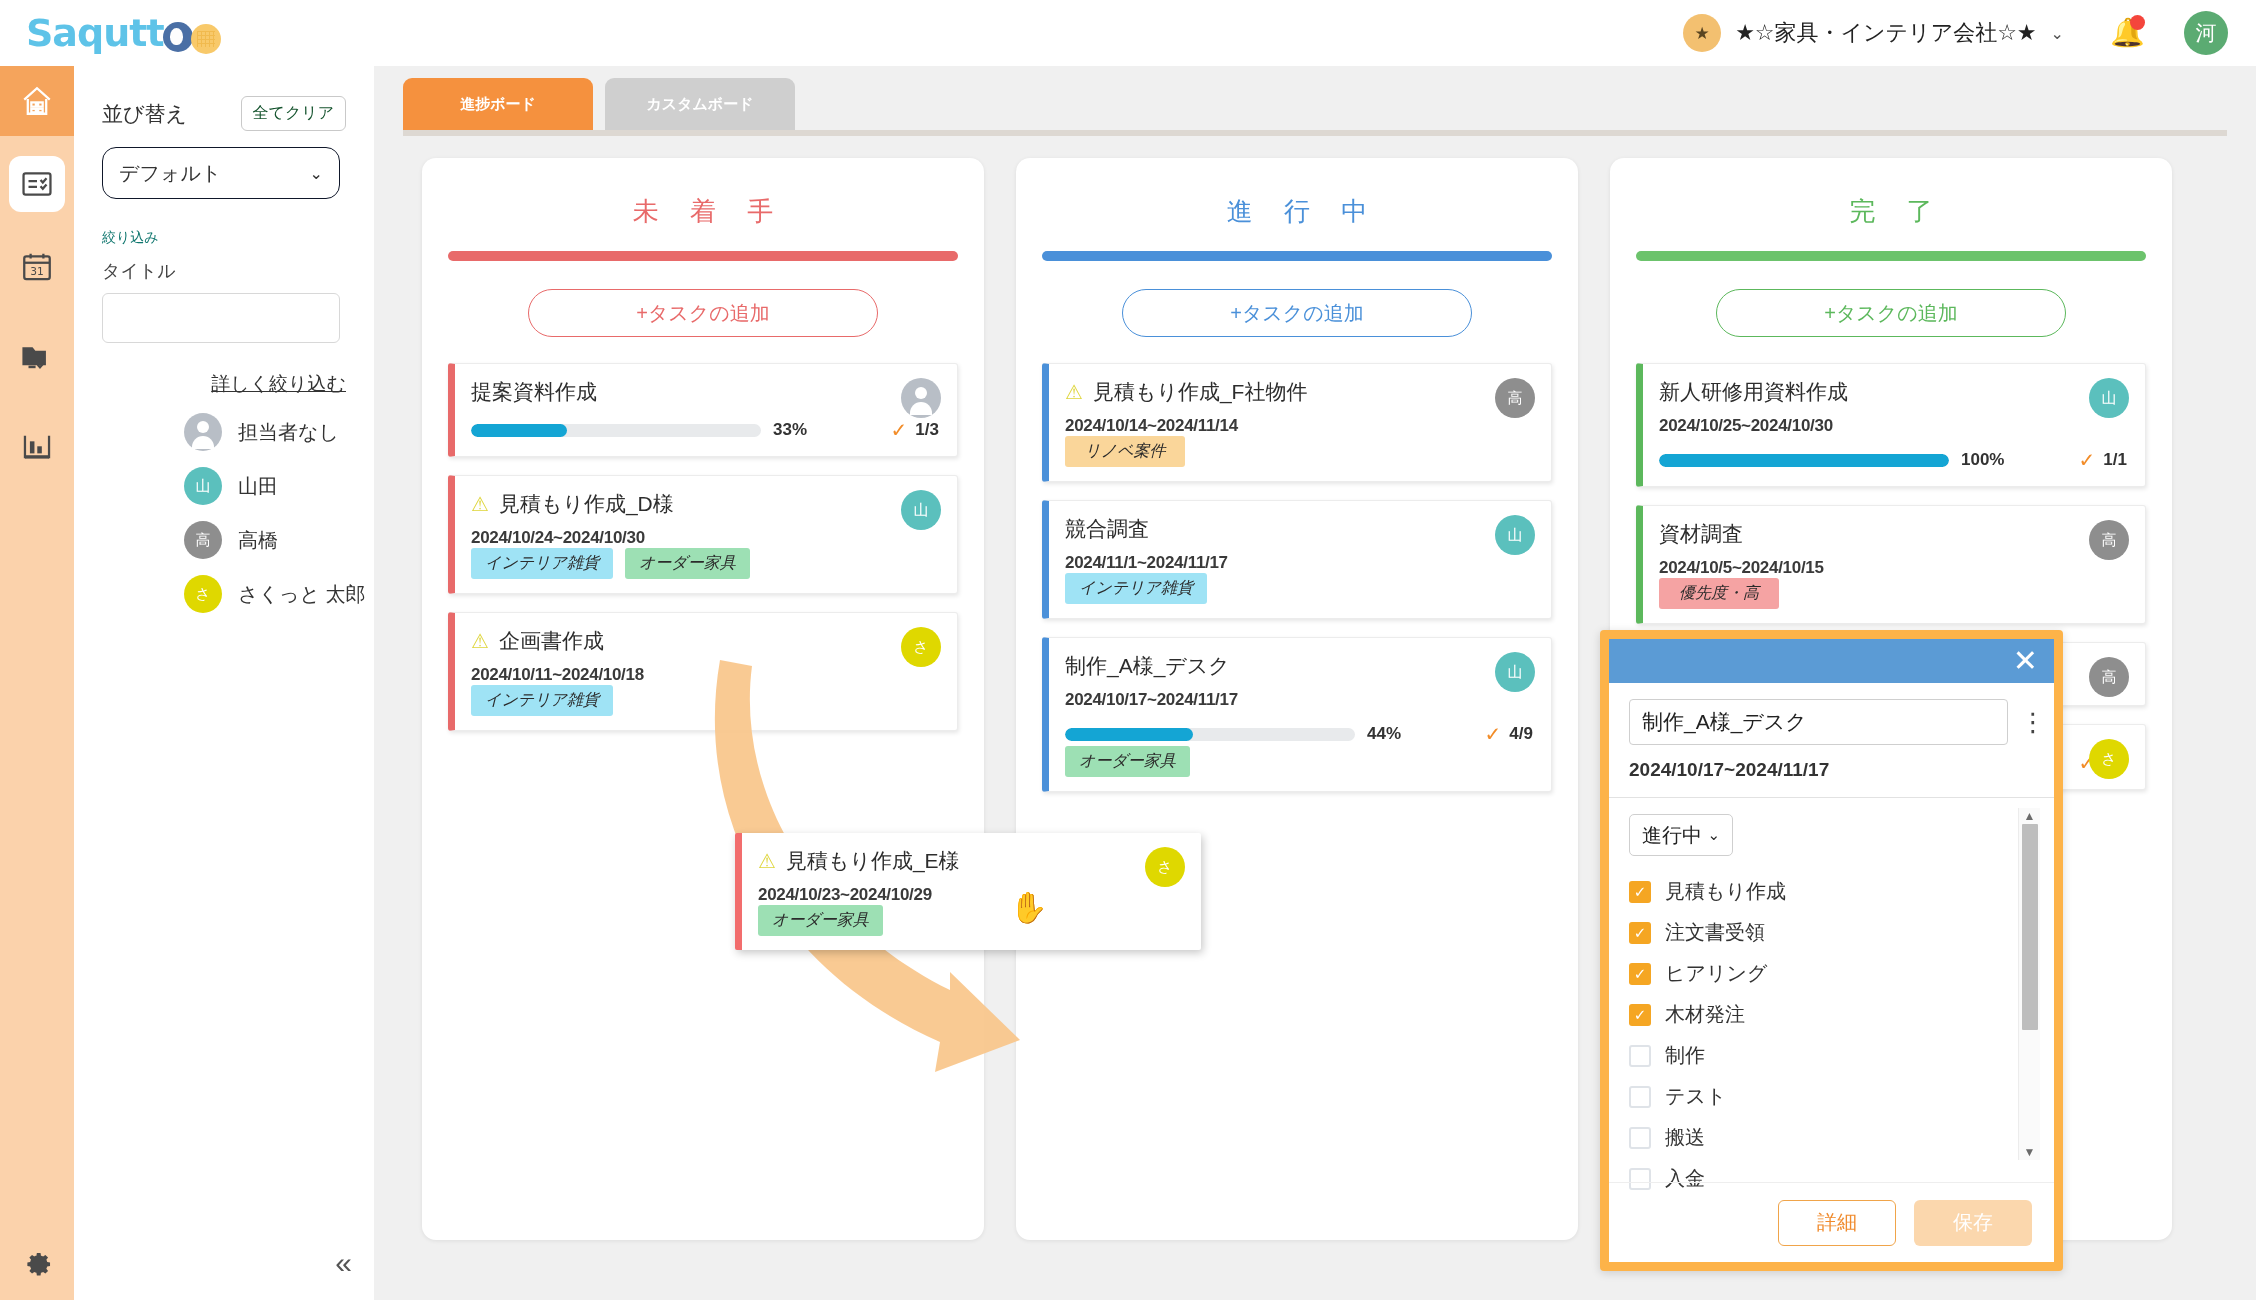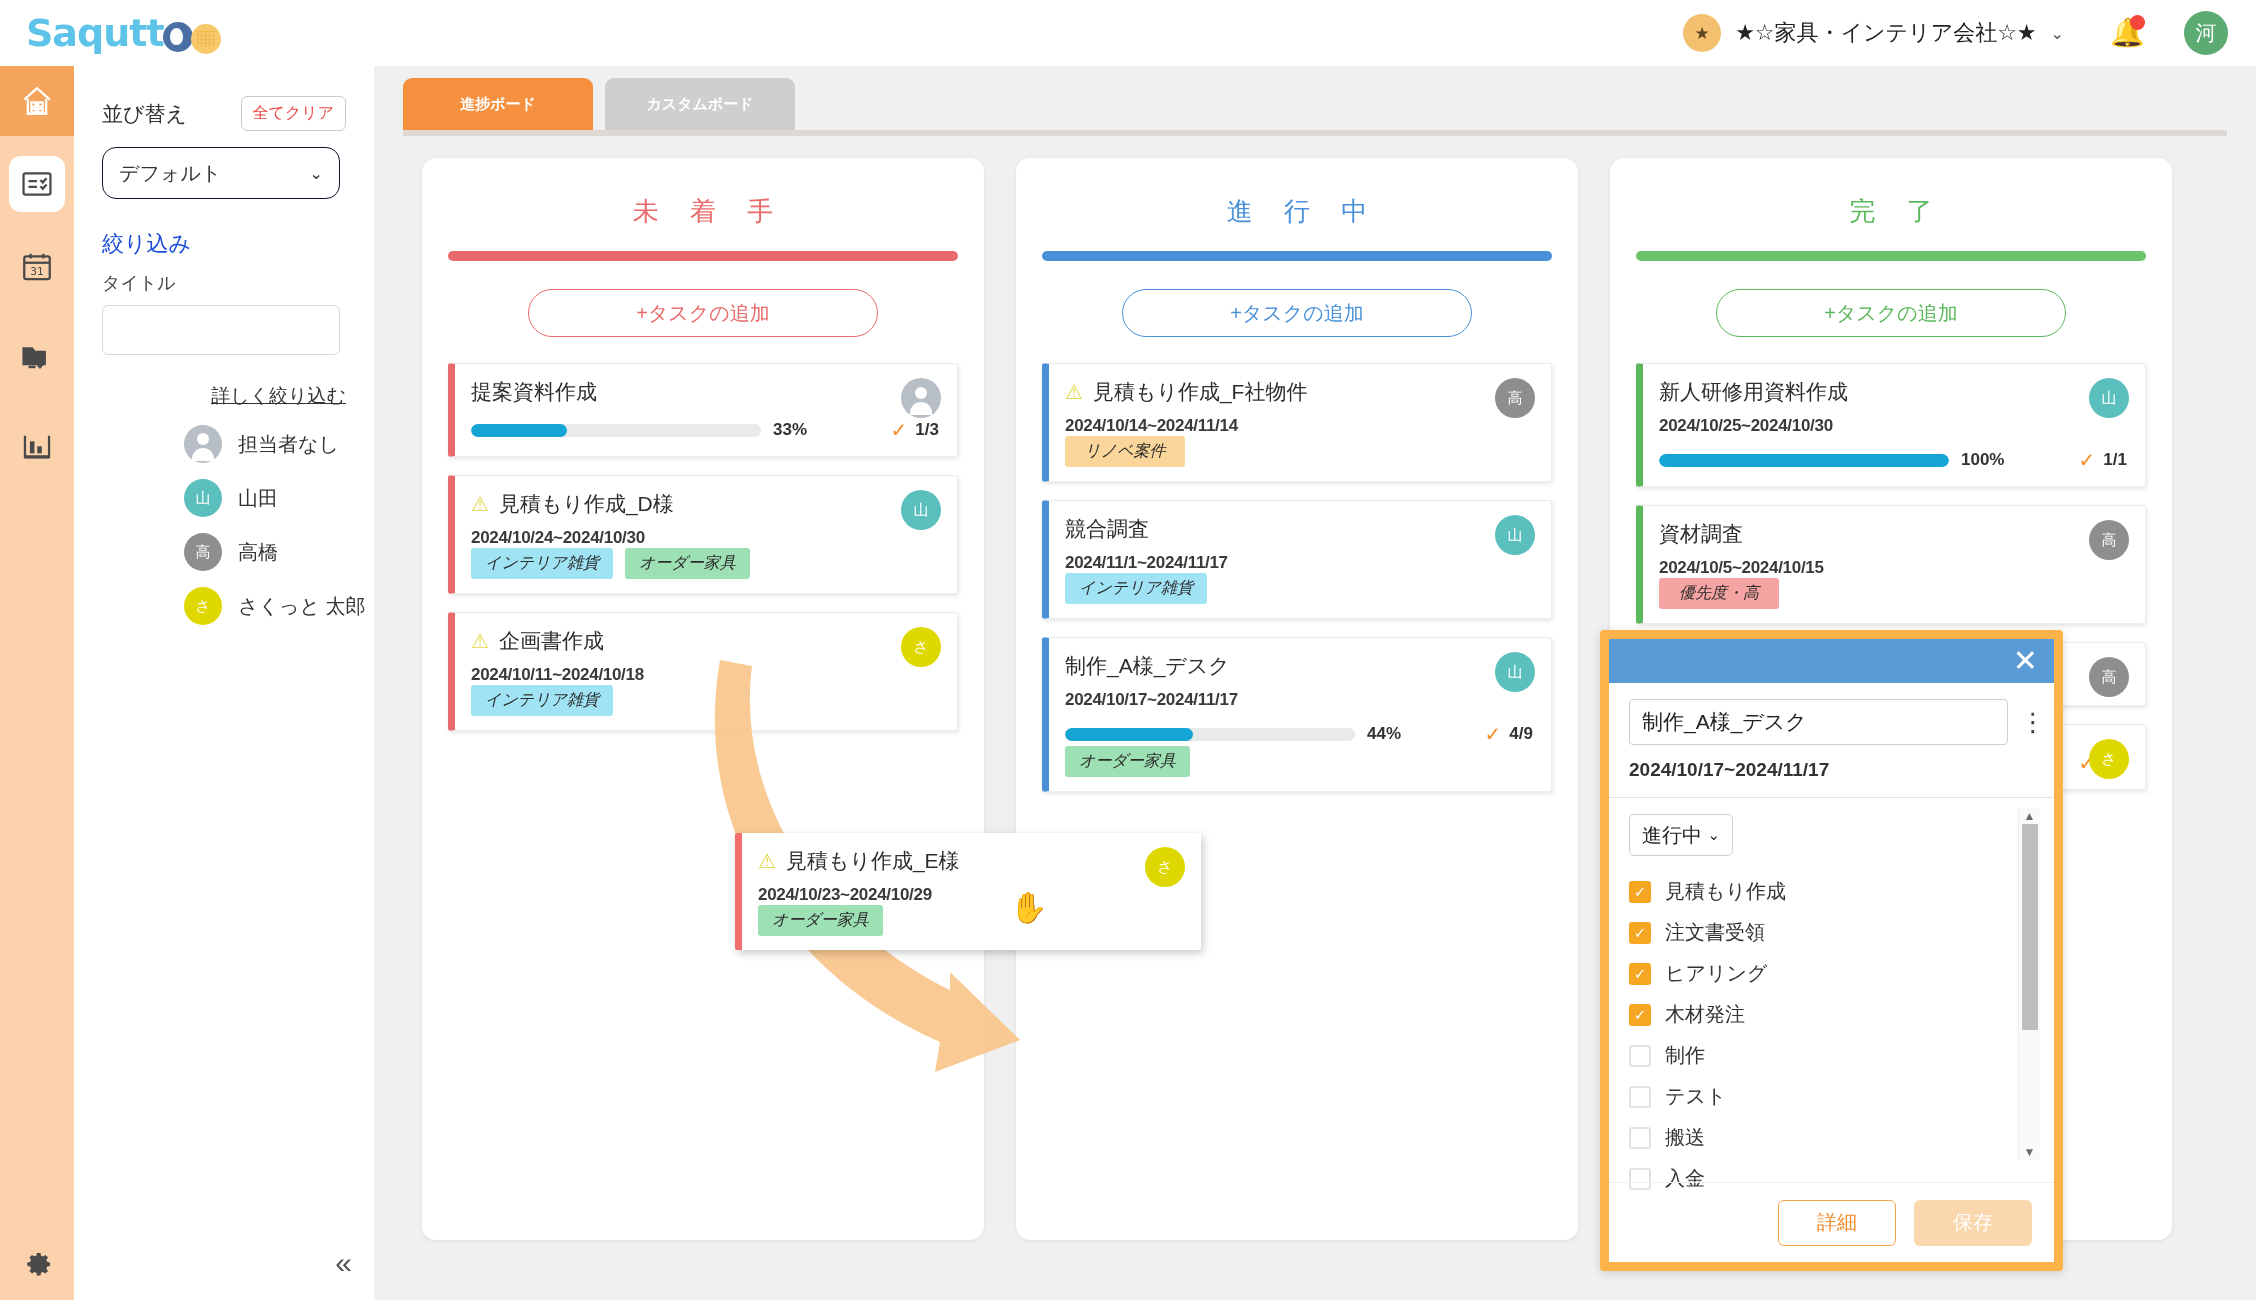--- a/index.html
+++ b/index.html
@@ -94,31 +94,31 @@
     position: absolute; left: 74px; top: 66px; width: 300px; height: 1234px;
     background: #ffffff; z-index: 20;
   }
   .sb-row1 {
     display: flex; align-items: center; justify-content: space-between;
     padding: 30px 28px 0 28px;
   }
   .sb-label { font-size: 21px; color: #333; }
   .sb-clear {
     border: 1px solid #c9c9c9; border-radius: 6px; background: #fff;
-    font-size: 16px; color: #ef4444; padding: 6px 11px; cursor: pointer;
+    font-size: 16px; color: #14532d; padding: 6px 11px; cursor: pointer;
     font-family: inherit;
   }
   .sb-select {
     margin: 16px 28px 0 28px; width: 238px; height: 52px;
     border: 1px solid #0f172a; border-radius: 14px; background: #fff;
     display: flex; align-items: center; padding: 0 16px; font-size: 20px;
     color: #333; cursor: pointer;
   }
   .sb-select .chev { margin-left: auto; font-size: 16px; color: #333; }
-  .sb-h2 { font-size: 22px; color: #1d4ed8; padding: 30px 28px 0 28px; }
+  .sb-h2 { font-size: 14px; color: #0f766e; padding: 30px 28px 0 28px; }
   .sb-sub { font-size: 18px; color: #444; padding: 12px 28px 0 28px; }
   .sb-input {
     margin: 10px 28px 0 28px; width: 238px; height: 50px;
     border: 1px solid #d8d8d8; border-radius: 6px; background: #fff;
     font-size: 18px; padding: 0 12px; font-family: inherit; color:#333;
   }
   .sb-more {
     text-align: right; padding: 28px 28px 0 0; font-size: 19px;
     color: #333; text-decoration: underline; cursor: pointer;
   }

